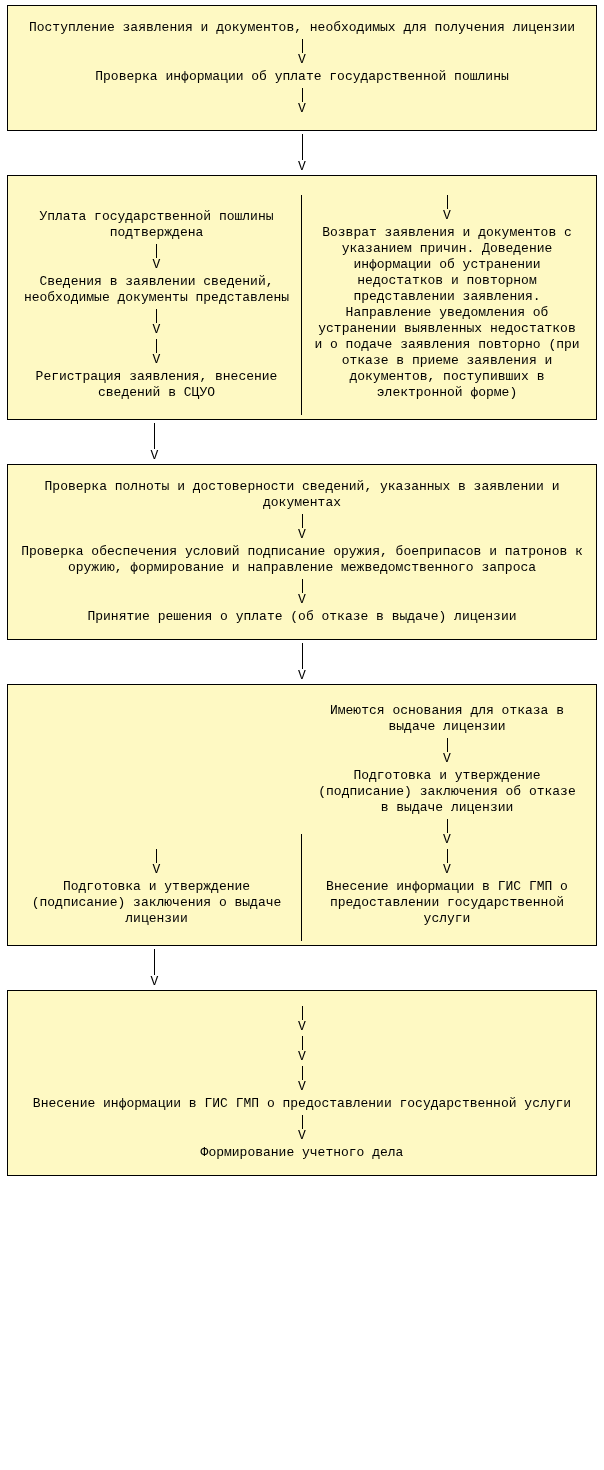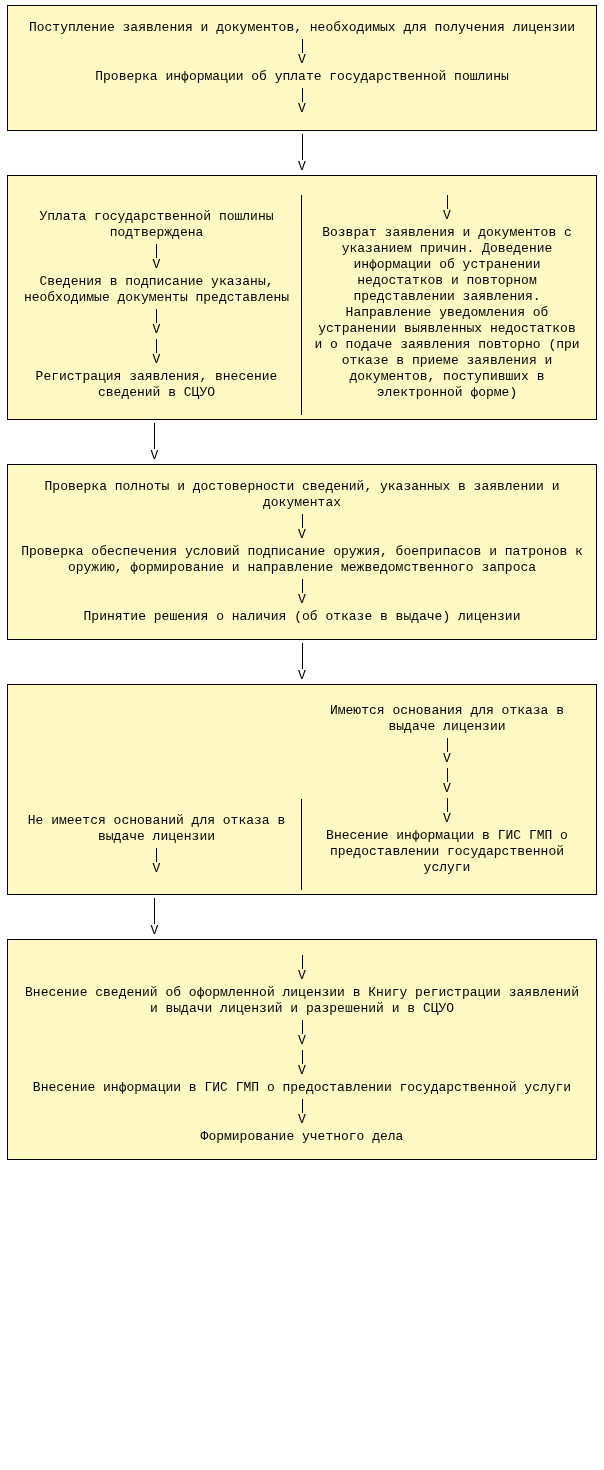--- a/index.html
+++ b/index.html
@@ -65,21 +65,21 @@
     <span class="chead">V</span>
   </div>
 
   <div class="box split">
     <div class="col left">
       <div class="step">Уплата государственной пошлины подтверждена</div>
       <div class="connector">
         <span class="cline"></span>
         <span class="chead">V</span>
       </div>
-      <div class="step">Сведения в подписание указаны, необходимые документы представлены</div>
+      <div class="step">Сведения в заявлении сведений, необходимые документы представлены</div>
       <div class="connector">
         <span class="cline"></span>
         <span class="chead">V</span>
       </div>
       <div class="connector">
         <span class="cline"></span>
         <span class="chead">V</span>
       </div>
       <div class="step">Регистрация заявления, внесение сведений в СЦУО</div>
     </div>
@@ -101,42 +101,43 @@
     <div class="step">Проверка полноты и достоверности сведений, указанных в заявлении и документах</div>
     <div class="connector">
       <span class="cline"></span>
       <span class="chead">V</span>
     </div>
     <div class="step">Проверка обеспечения условий подписание оружия, боеприпасов и патронов к оружию, формирование и направление межведомственного запроса</div>
     <div class="connector">
       <span class="cline"></span>
       <span class="chead">V</span>
     </div>
-    <div class="step">Принятие решения о наличия (об отказе в выдаче) лицензии</div>
+    <div class="step">Принятие решения о уплате (об отказе в выдаче) лицензии</div>
   </div>
 
   <div class="between">
     <span class="cline"></span>
     <span class="chead">V</span>
   </div>
 
   <div class="box split">
     <div class="col left">
-      <div class="step">Не имеется оснований для отказа в выдаче лицензии</div>
       <div class="connector">
         <span class="cline"></span>
         <span class="chead">V</span>
       </div>
+      <div class="step">Подготовка и утверждение (подписание) заключения о выдаче лицензии</div>
     </div>
     <div class="col">
       <div class="step">Имеются основания для отказа в выдаче лицензии</div>
       <div class="connector">
         <span class="cline"></span>
         <span class="chead">V</span>
       </div>
+      <div class="step">Подготовка и утверждение (подписание)  заключения об отказе в выдаче лицензии</div>
       <div class="connector">
         <span class="cline"></span>
         <span class="chead">V</span>
       </div>
       <div class="connector">
         <span class="cline"></span>
         <span class="chead">V</span>
       </div>
       <div class="step">Внесение информации в ГИС ГМП о предоставлении государственной услуги</div>
     </div>
@@ -145,21 +146,20 @@
   <div class="between left-half">
     <span class="cline"></span>
     <span class="chead">V</span>
   </div>
 
   <div class="box">
     <div class="connector">
       <span class="cline"></span>
       <span class="chead">V</span>
     </div>
-    <div class="step">Внесение сведений об оформленной лицензии в Книгу регистрации заявлений и выдачи лицензий и разрешений и в СЦУО</div>
     <div class="connector">
       <span class="cline"></span>
       <span class="chead">V</span>
     </div>
     <div class="connector">
       <span class="cline"></span>
       <span class="chead">V</span>
     </div>
     <div class="step">Внесение информации в ГИС ГМП о предоставлении государственной услуги</div>
     <div class="connector">

